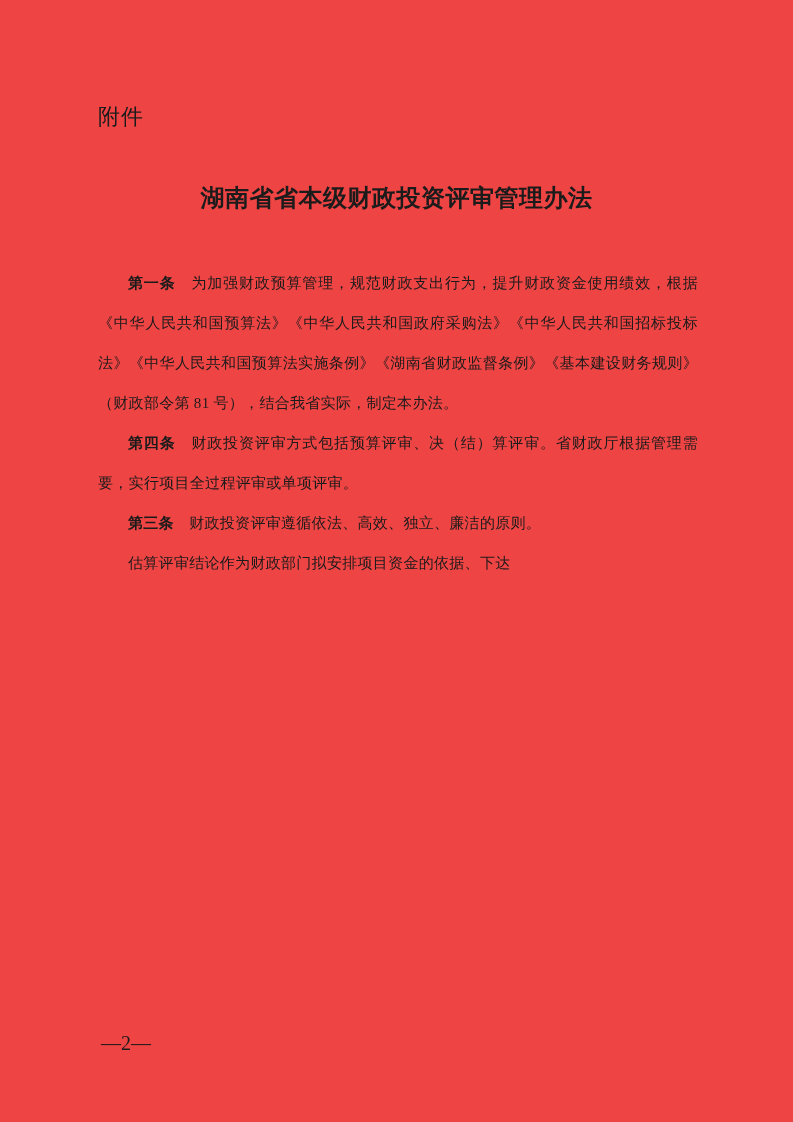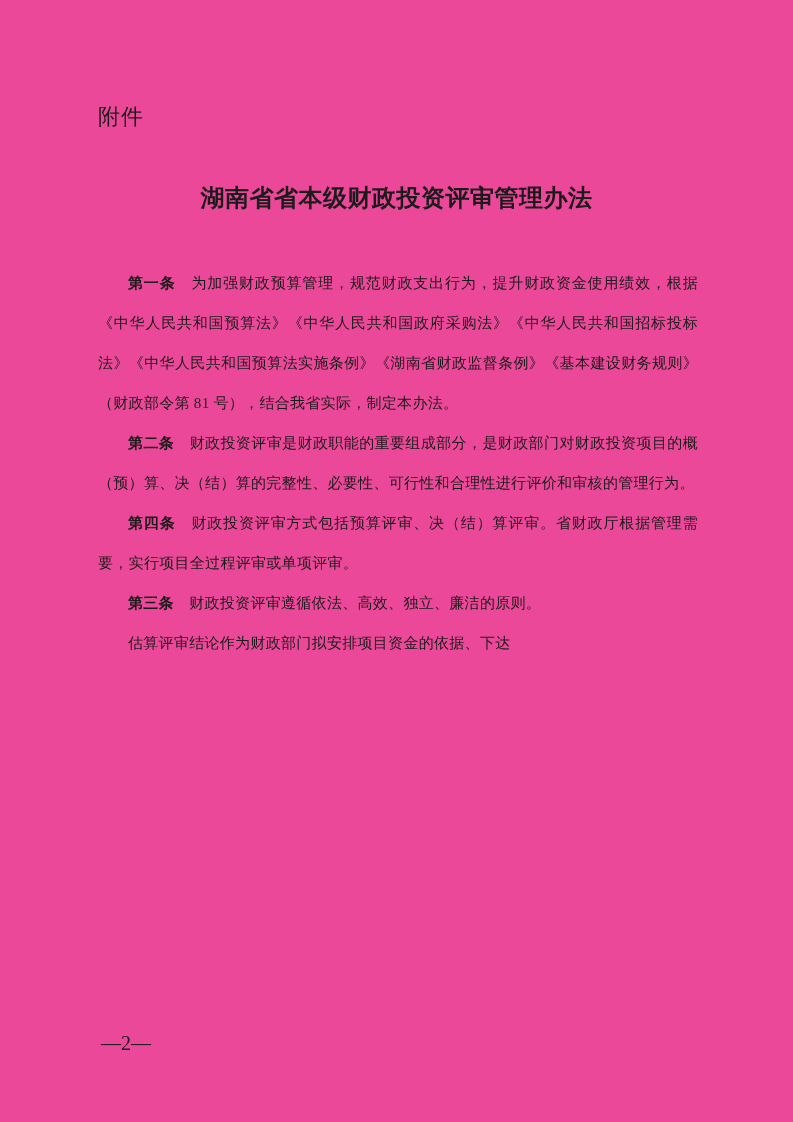--- a/index.html
+++ b/index.html
@@ -5,21 +5,21 @@
   html, body {
     margin: 0;
     padding: 0;
     background: #e8e8e8;
   }
   .page {
     position: relative;
     width: 793px;
     height: 1122px;
     margin: 0 auto;
-    background: #ec4899;
+    background: #ef4444;
     overflow: hidden;
     font-family: "Liberation Serif", "DejaVu Serif", serif;
     color: #1b1b1b;
   }
   .attachment {
     position: absolute;
     left: 98px;
     top: 103px;
     font-size: 22px;
     line-height: 28px;
@@ -69,20 +69,19 @@
 </head>
 <body>
 
 <div class="page">
   <div class="attachment">附件</div>
 
   <h1 class="doc-title">湖南省省本级财政投资评审管理办法</h1>
 
   <div class="doc-body" id="doc-body">
       <p class="para"><span class="clause-label">第一条</span>　为加强财政预算管理，规范财政支出行为，提升财政资金使用绩效，根据《中华人民共和国预算法》《中华人民共和国政府采购法》《中华人民共和国招标投标法》《中华人民共和国预算法实施条例》《湖南省财政监督条例》《基本建设财务规则》（财政部令第 81 号），结合我省实际，制定本办法。</p>
-      <p class="para"><span class="clause-label">第二条</span>　财政投资评审是财政职能的重要组成部分，是财政部门对财政投资项目的概（预）算、决（结）算的完整性、必要性、可行性和合理性进行评价和审核的管理行为。</p>
       <p class="para"><span class="clause-label">第四条</span>　财政投资评审方式包括预算评审、决（结）算评审。省财政厅根据管理需要，实行项目全过程评审或单项评审。</p>
       <p class="para"><span class="clause-label">第三条</span>　财政投资评审遵循依法、高效、独立、廉洁的原则。</p>
       <p class="para">估算评审结论作为财政部门拟安排项目资金的依据、下达</p>
     </div>
 
   <div class="page-number">—2—</div>
 </div>
 
 </body></html>

